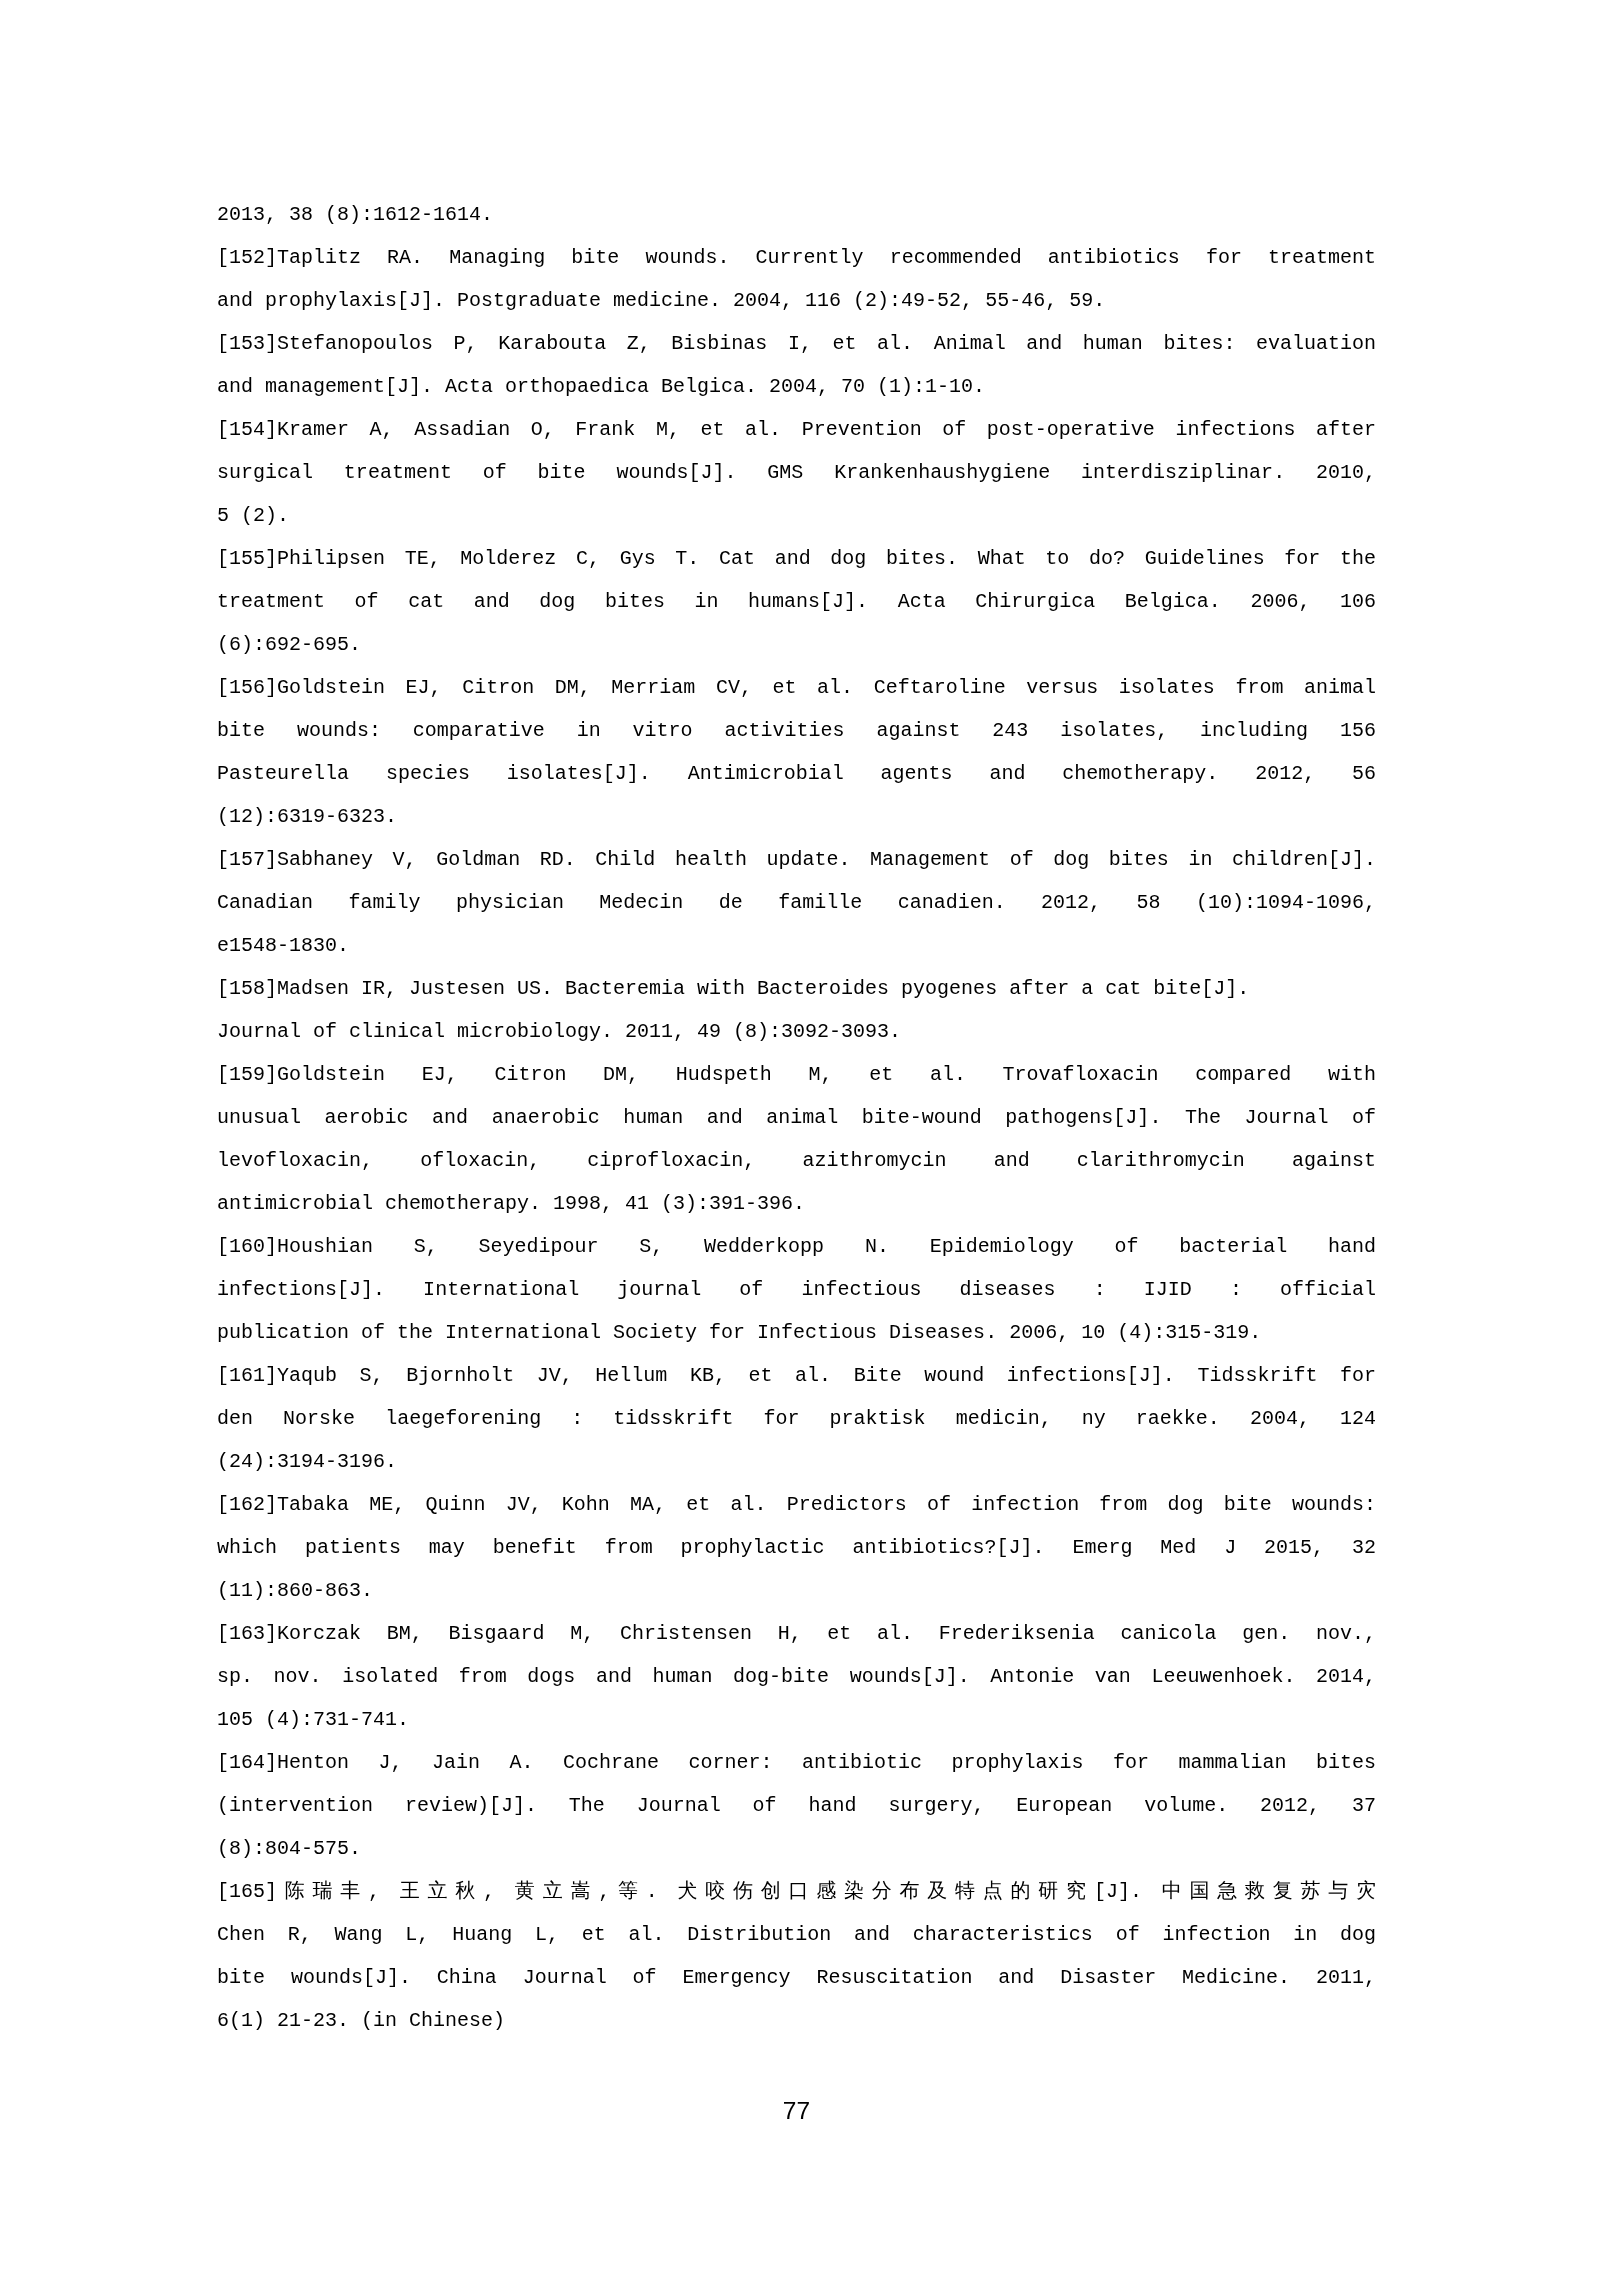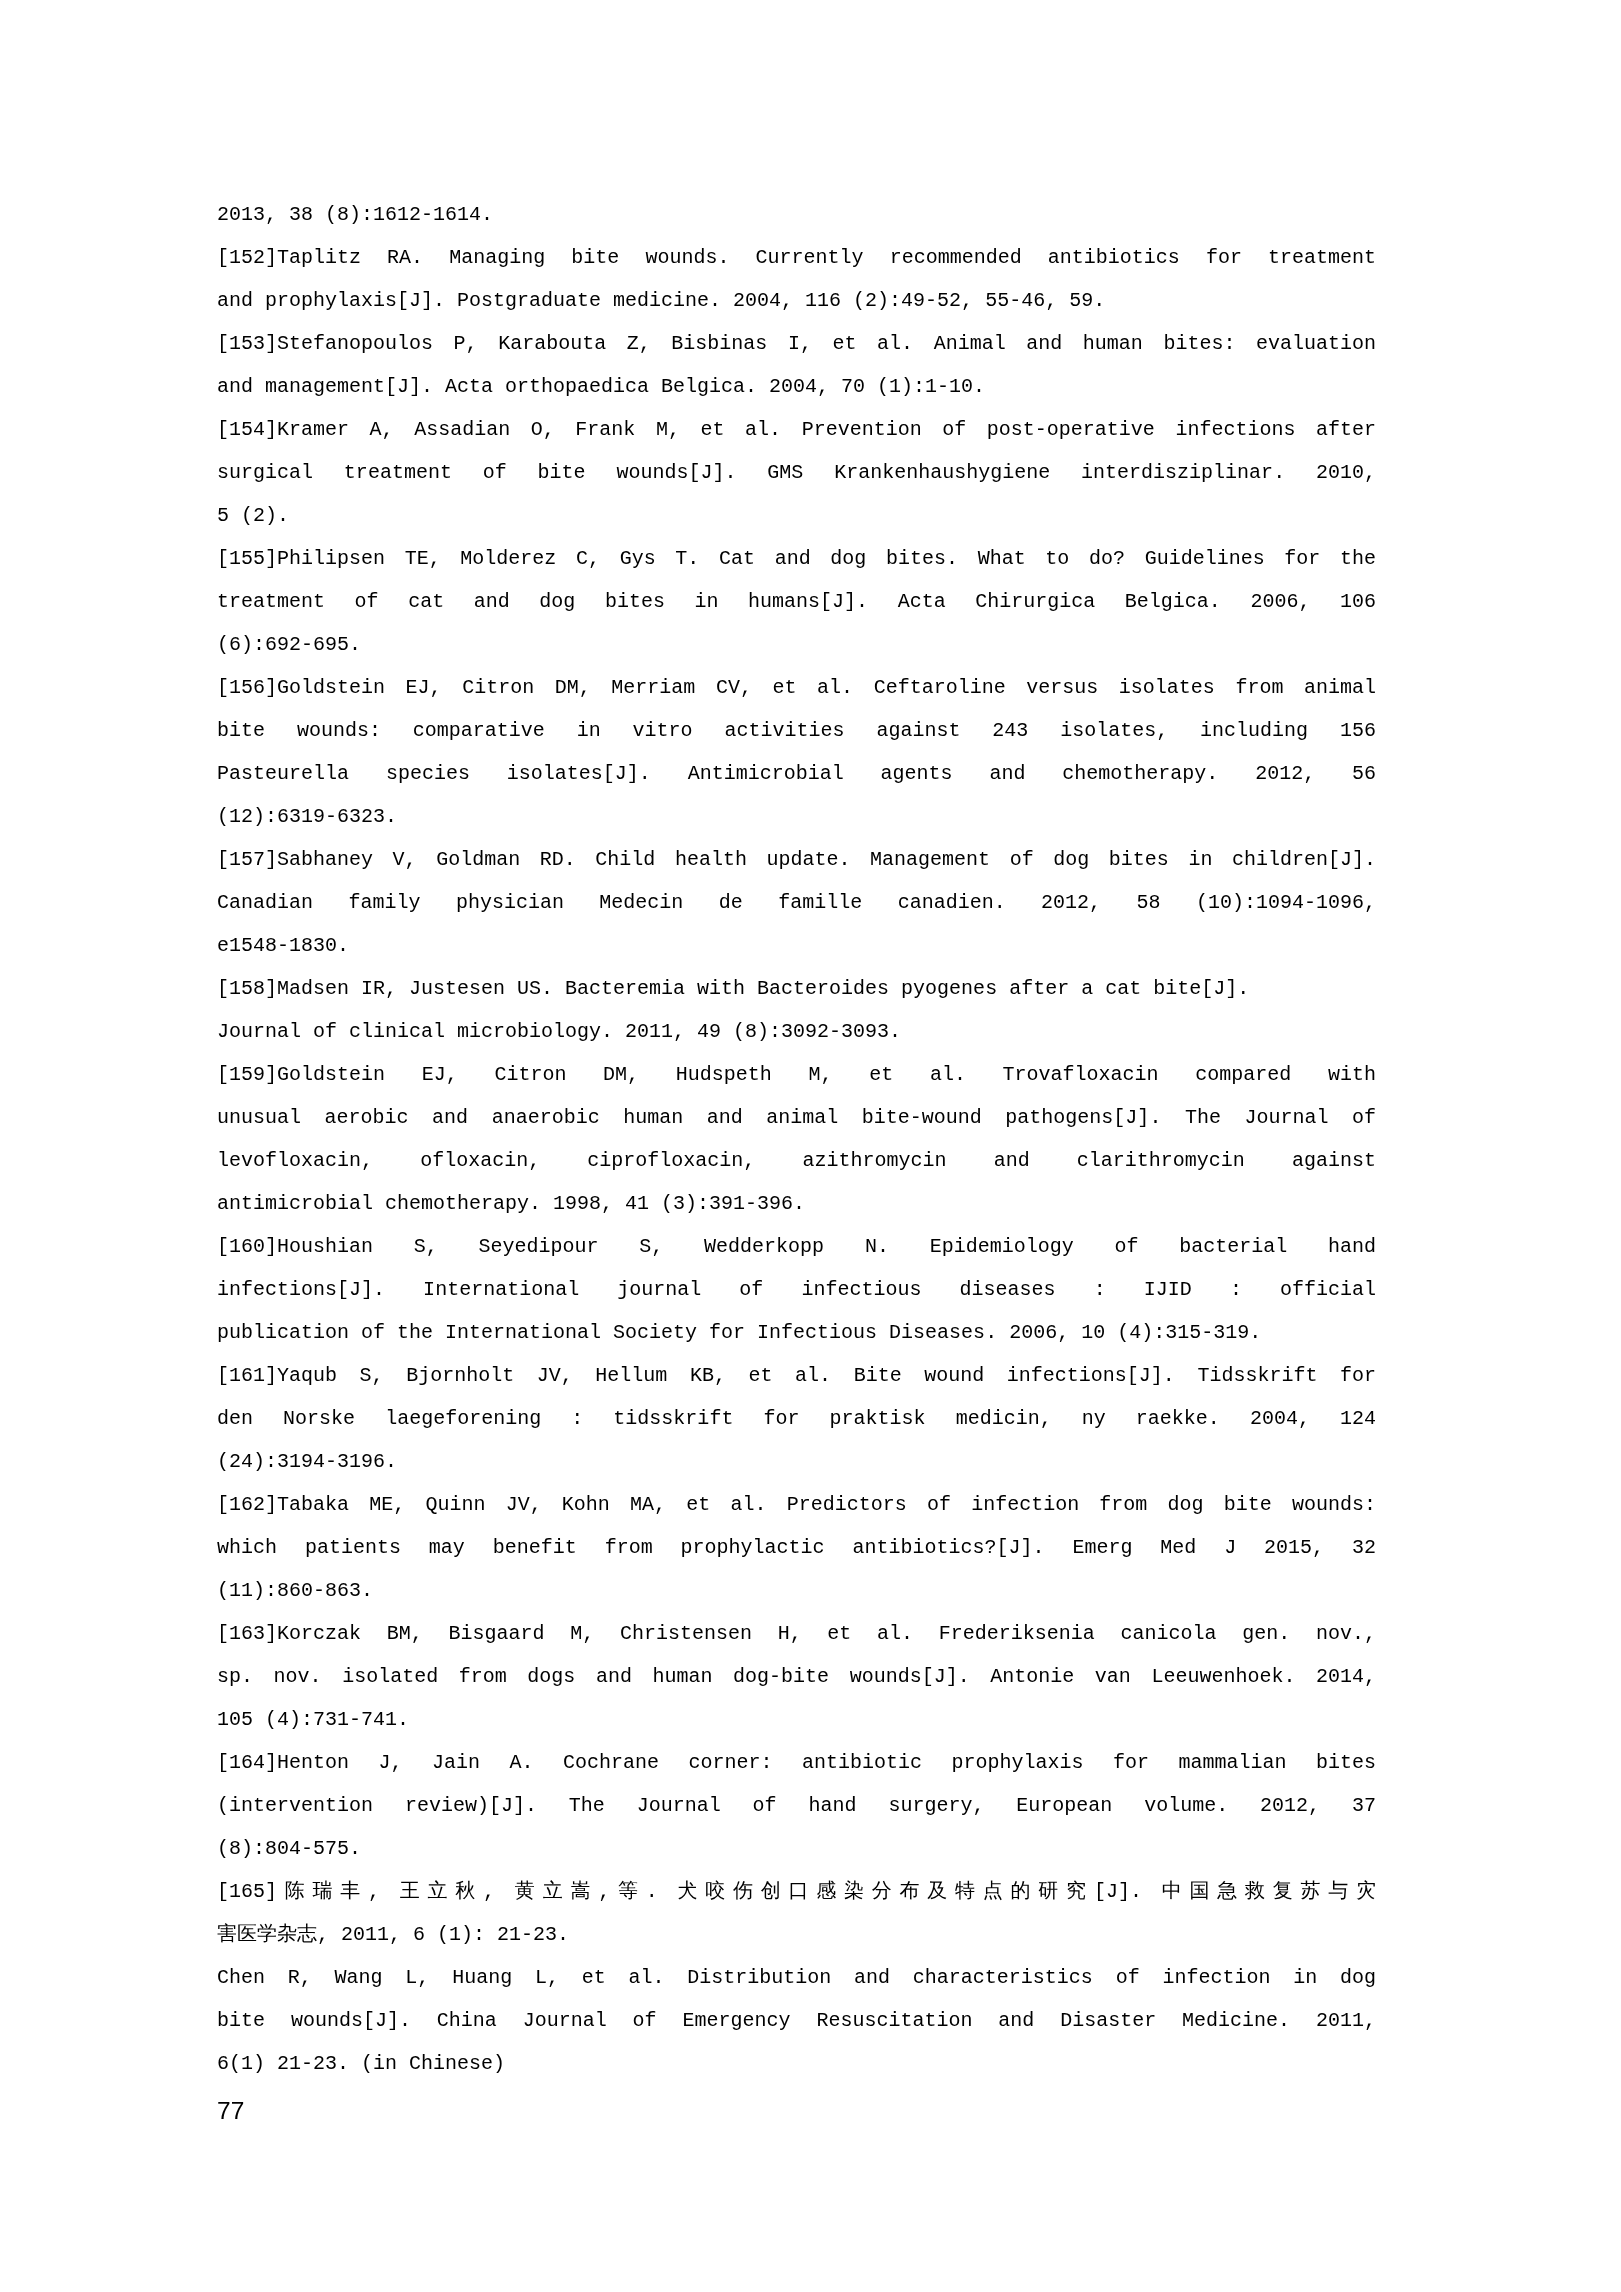--- a/index.html
+++ b/index.html
@@ -28,21 +28,21 @@
     white-space: normal;
     letter-spacing: 0;
   }
   .ln.j { text-align-last: justify; }
   .ln.l { text-align-last: left; }
   #page-num {
     position: absolute;
     left: 217px;
     top: 2097px;
     width: 1159px;
-    text-align: left;
+    text-align: center;
     font-family: "Liberation Sans", sans-serif;
     font-size: 24.5px;
     line-height: 27.4px;
   }
 </style>
 </head>
 <body>
 
 <div id="refs">
     <div>
@@ -107,21 +107,20 @@
       <div class="ln j">sp. nov. isolated from dogs and human dog-bite wounds[J]. Antonie van Leeuwenhoek. 2014,</div>
       <div class="ln l">105 (4):731-741.</div>
     </div>
     <div>
       <div class="ln j">[164]Henton J, Jain A. Cochrane corner: antibiotic prophylaxis for mammalian bites</div>
       <div class="ln j">(intervention review)[J]. The Journal of hand surgery, European volume. 2012, 37</div>
       <div class="ln l">(8):804-575.</div>
     </div>
     <div>
       <div class="ln j">[165]陈瑞丰, 王立秋, 黄立嵩,等. 犬咬伤创口感染分布及特点的研究[J]. 中国急救复苏与灾</div>
-      <div class="ln l">害医学杂志, 2011, 6 (1): 21-23.</div>
     </div>
     <div>
       <div class="ln j">Chen R, Wang L, Huang L, et al. Distribution and characteristics of infection in dog</div>
       <div class="ln j">bite wounds[J]. China Journal of Emergency Resuscitation and Disaster Medicine. 2011,</div>
       <div class="ln l">6(1) 21-23. (in Chinese)</div>
     </div>
   </div>
 
 <div id="page-num">77</div>
 

